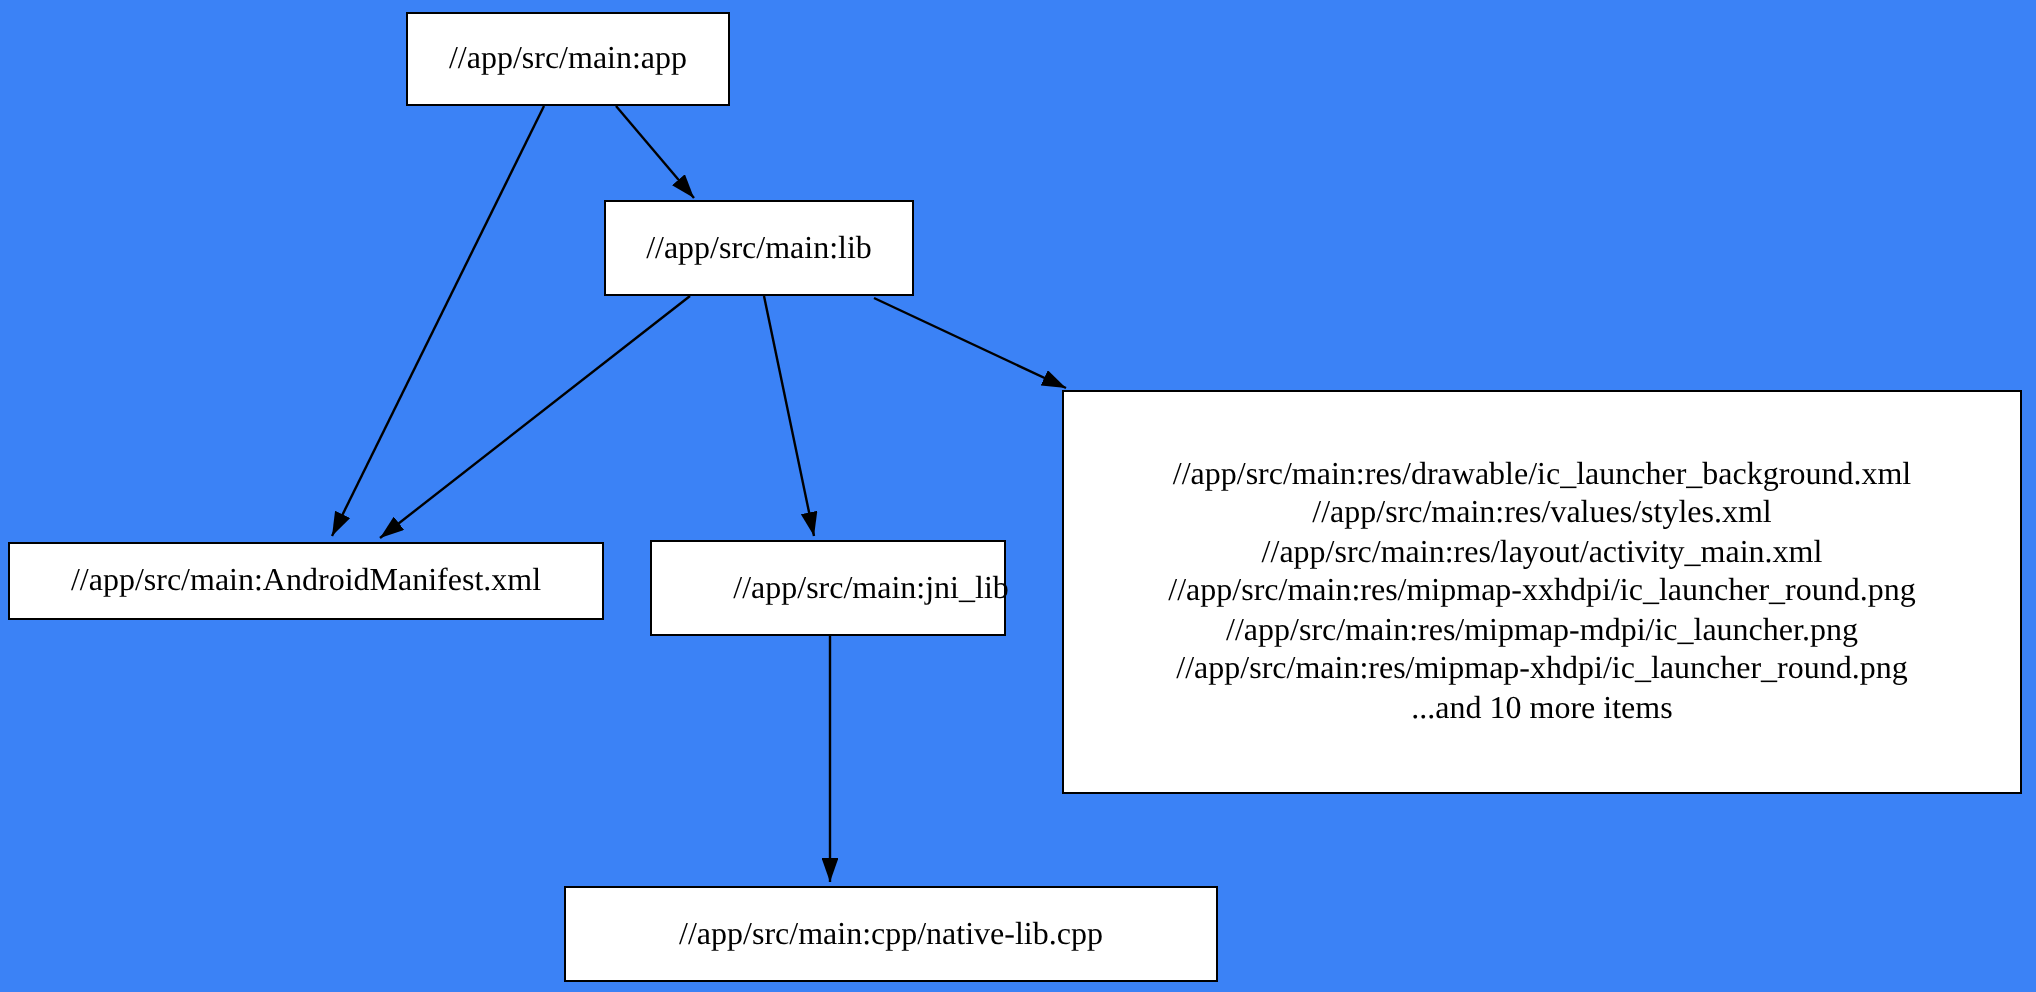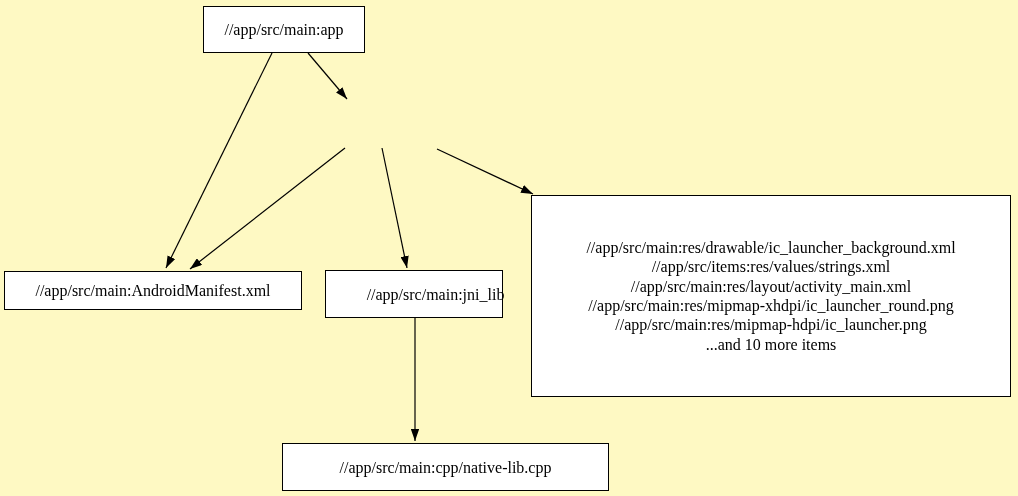--- a/index.html
+++ b/index.html
@@ -4,21 +4,21 @@
 <style>
   html, body {
     margin: 0;
     padding: 0;
     background: #ffffff;
   }
   #canvas {
     position: relative;
     width: 1018px;
     height: 496px;
-    background: #fef9c3;
+    background: #3b82f6;
     font-family: "Liberation Serif", "DejaVu Serif", serif;
     color: #000000;
     overflow: hidden;
   }
   #edges {
     position: absolute;
     left: 0;
     top: 0;
     width: 1018px;
     height: 496px;
@@ -62,35 +62,39 @@
     <line x1="345" y1="148" x2="190" y2="269" stroke="#000000" stroke-width="1.2" marker-end="url(#arrowhead)"></line>
     <line x1="382" y1="148" x2="407" y2="268" stroke="#000000" stroke-width="1.2" marker-end="url(#arrowhead)"></line>
     <line x1="437" y1="149" x2="533" y2="194" stroke="#000000" stroke-width="1.2" marker-end="url(#arrowhead)"></line>
     <line x1="415" y1="318" x2="415" y2="441" stroke="#000000" stroke-width="1.2" marker-end="url(#arrowhead)"></line>
   </svg>
 
   <div class="node" style="left:203px; top:6px; width:162px; height:47px;">
     <span>//app/src/main:app</span>
   </div>
 
+  <div class="node" style="left:302px; top:100px; width:155px; height:48px;">
+    <span>//app/src/main:lib</span>
+  </div>
 
   <div class="node" style="left:4px; top:271px; width:298px; height:39px;">
     <span>//app/src/main:AndroidManifest.xml</span>
   </div>
 
   <div class="node" style="left:325px; top:270px; width:178px; height:48px;padding-left:43px;">
     <span>//app/src/main:jni_lib</span>
   </div>
 
   <div class="node node-multiline" style="left:531px; top:195px; width:480px; height:202px;">
     <span class="res-line">//app/src/main:res/drawable/ic_launcher_background.xml</span>
-    <span class="res-line">//app/src/items:res/values/strings.xml</span>
+    <span class="res-line">//app/src/main:res/values/styles.xml</span>
     <span class="res-line">//app/src/main:res/layout/activity_main.xml</span>
+    <span class="res-line">//app/src/main:res/mipmap-xxhdpi/ic_launcher_round.png</span>
+    <span class="res-line">//app/src/main:res/mipmap-mdpi/ic_launcher.png</span>
     <span class="res-line">//app/src/main:res/mipmap-xhdpi/ic_launcher_round.png</span>
-    <span class="res-line">//app/src/main:res/mipmap-hdpi/ic_launcher.png</span>
     <span class="res-line">...and 10 more items</span>
   </div>
 
   <div class="node" style="left:282px; top:443px; width:327px; height:48px;">
     <span>//app/src/main:cpp/native-lib.cpp</span>
   </div>
 
 </div>
 
 </body></html>

